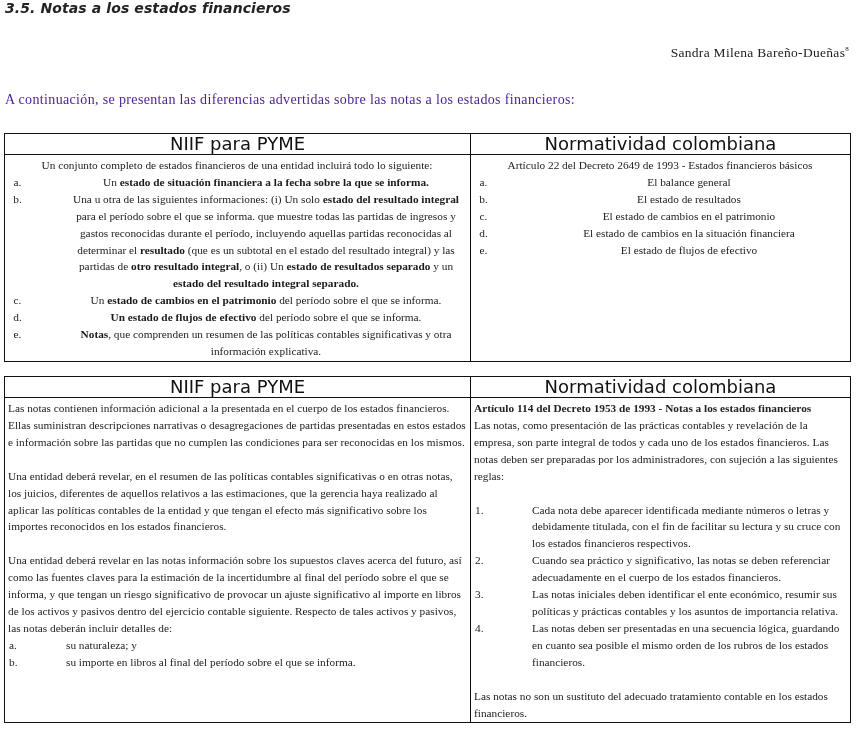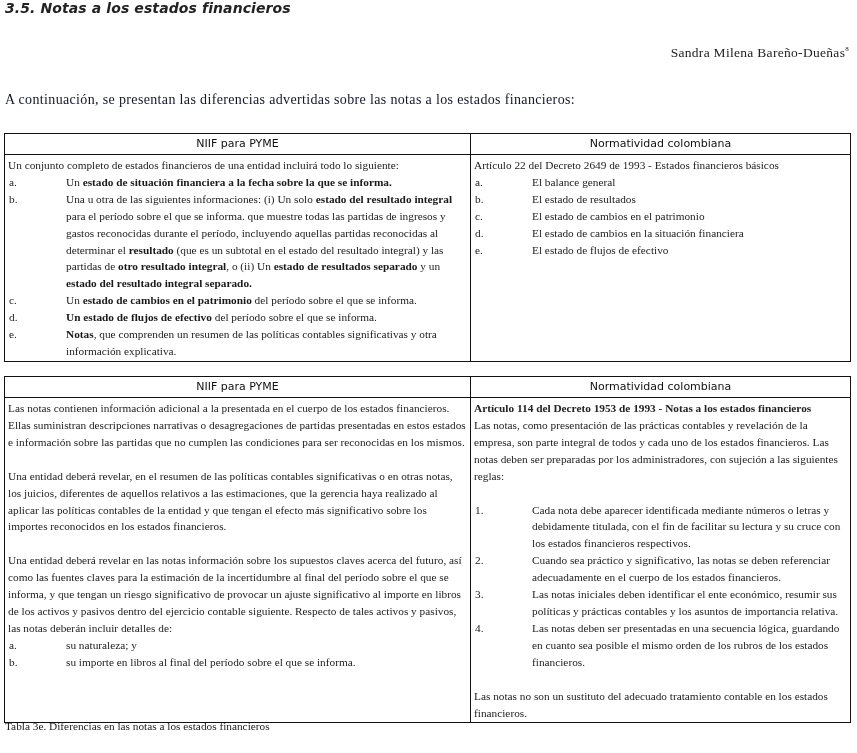--- a/index.html
+++ b/index.html
@@ -13,39 +13,39 @@
     font-family: "DejaVu Sans", "Liberation Sans", sans-serif;
     font-weight: bold; font-size: 14px; color: #222; letter-spacing: 0.1px; font-style: italic;
   }
   .author {
     position: absolute; right: 8px; top: 45px;
     font-size: 13.5px; color: #222; letter-spacing: 0.3px; text-align: right;
   }
   .author sup { font-size: 7px; vertical-align: 6px; }
   .intro {
     position: absolute; left: 5px; top: 92px;
-    font-size: 14px; color: #0f172a; letter-spacing: 0.35px;
+    font-size: 14px; color: #4c1d95; letter-spacing: 0.35px;
   }
   table.cmp {
     position: absolute; left: 4px; width: 846px;
     border-collapse: collapse; table-layout: fixed;
   }
   table.cmp td, table.cmp th {
     border: 1.3px solid #111; vertical-align: top;
   }
   table.cmp th {
     font-family: "DejaVu Sans", "Liberation Sans", sans-serif;
-    font-weight: normal; font-size: 11px; color: #111;
+    font-weight: normal; font-size: 18px; color: #111;
     height: 20px; padding: 0; text-align: center; line-height: 20px;
   }
   table.cmp td {
     font-size: 11.3px; line-height: 16.9px; padding: 2px 4px 1px 3px; color: #222;
   }
   #t1 { top: 133px; }
-  #t1 td { height: 200px; }
+  #t1 td { height: 200px; text-align: center; }
   #t2 { top: 376px; }
   #t2 td { height: 306px; }
   col.c1 { width: 466px; }
   col.c2 { width: 380px; }
   .item { display: flex; }
   .item .mark { width: 17px; flex: 0 0 17px; padding-left: 1px; }
   .item .txt { flex: 1; margin-left: 40px; }
   .gap { height: 17px; }
   b { font-weight: bold; color: #1a1a1a; }
   .caption {
@@ -178,14 +178,13 @@
             </div>
           </div>
       <div class="gap"></div>
       <div>Las notas no son un sustituto del adecuado tratamiento contable en los estados financieros.</div>
     </td>
   </tr>
 </tbody>
   </table>
 
 <div class="caption">
-  <div>Tabla 3e. Diferencias en las notas a los estados financieros</div>
 </div>
 
 </body></html>

